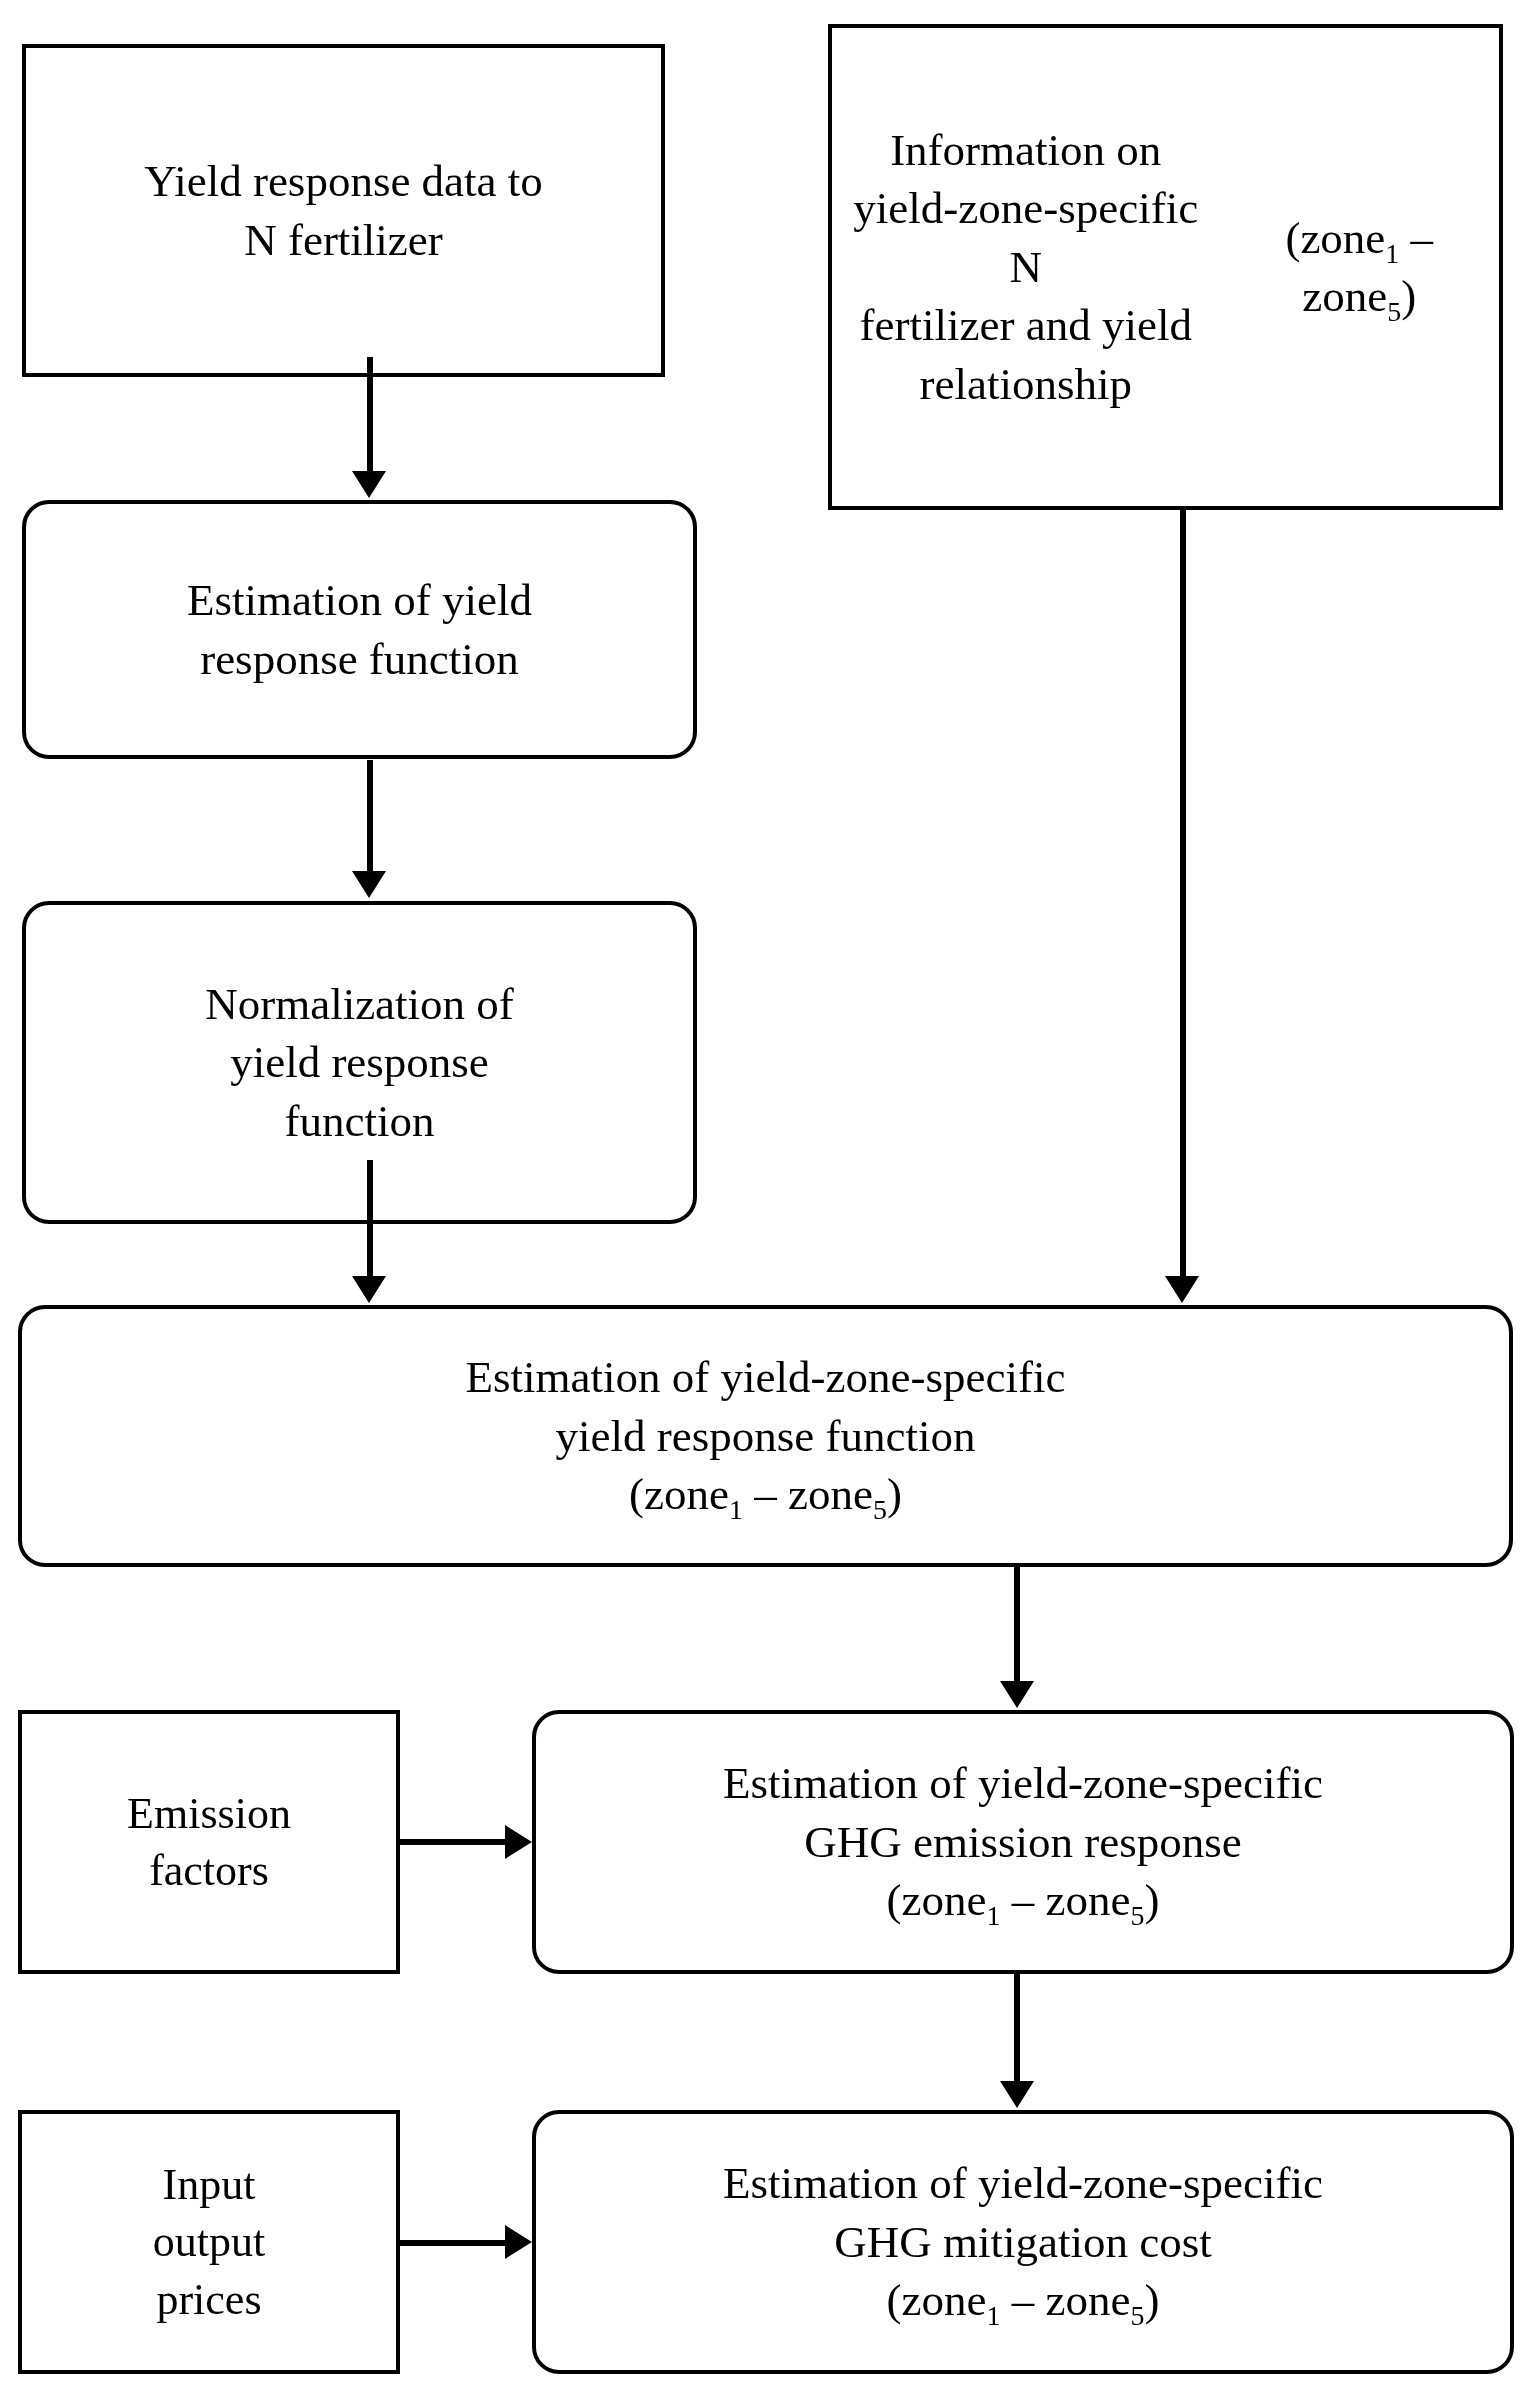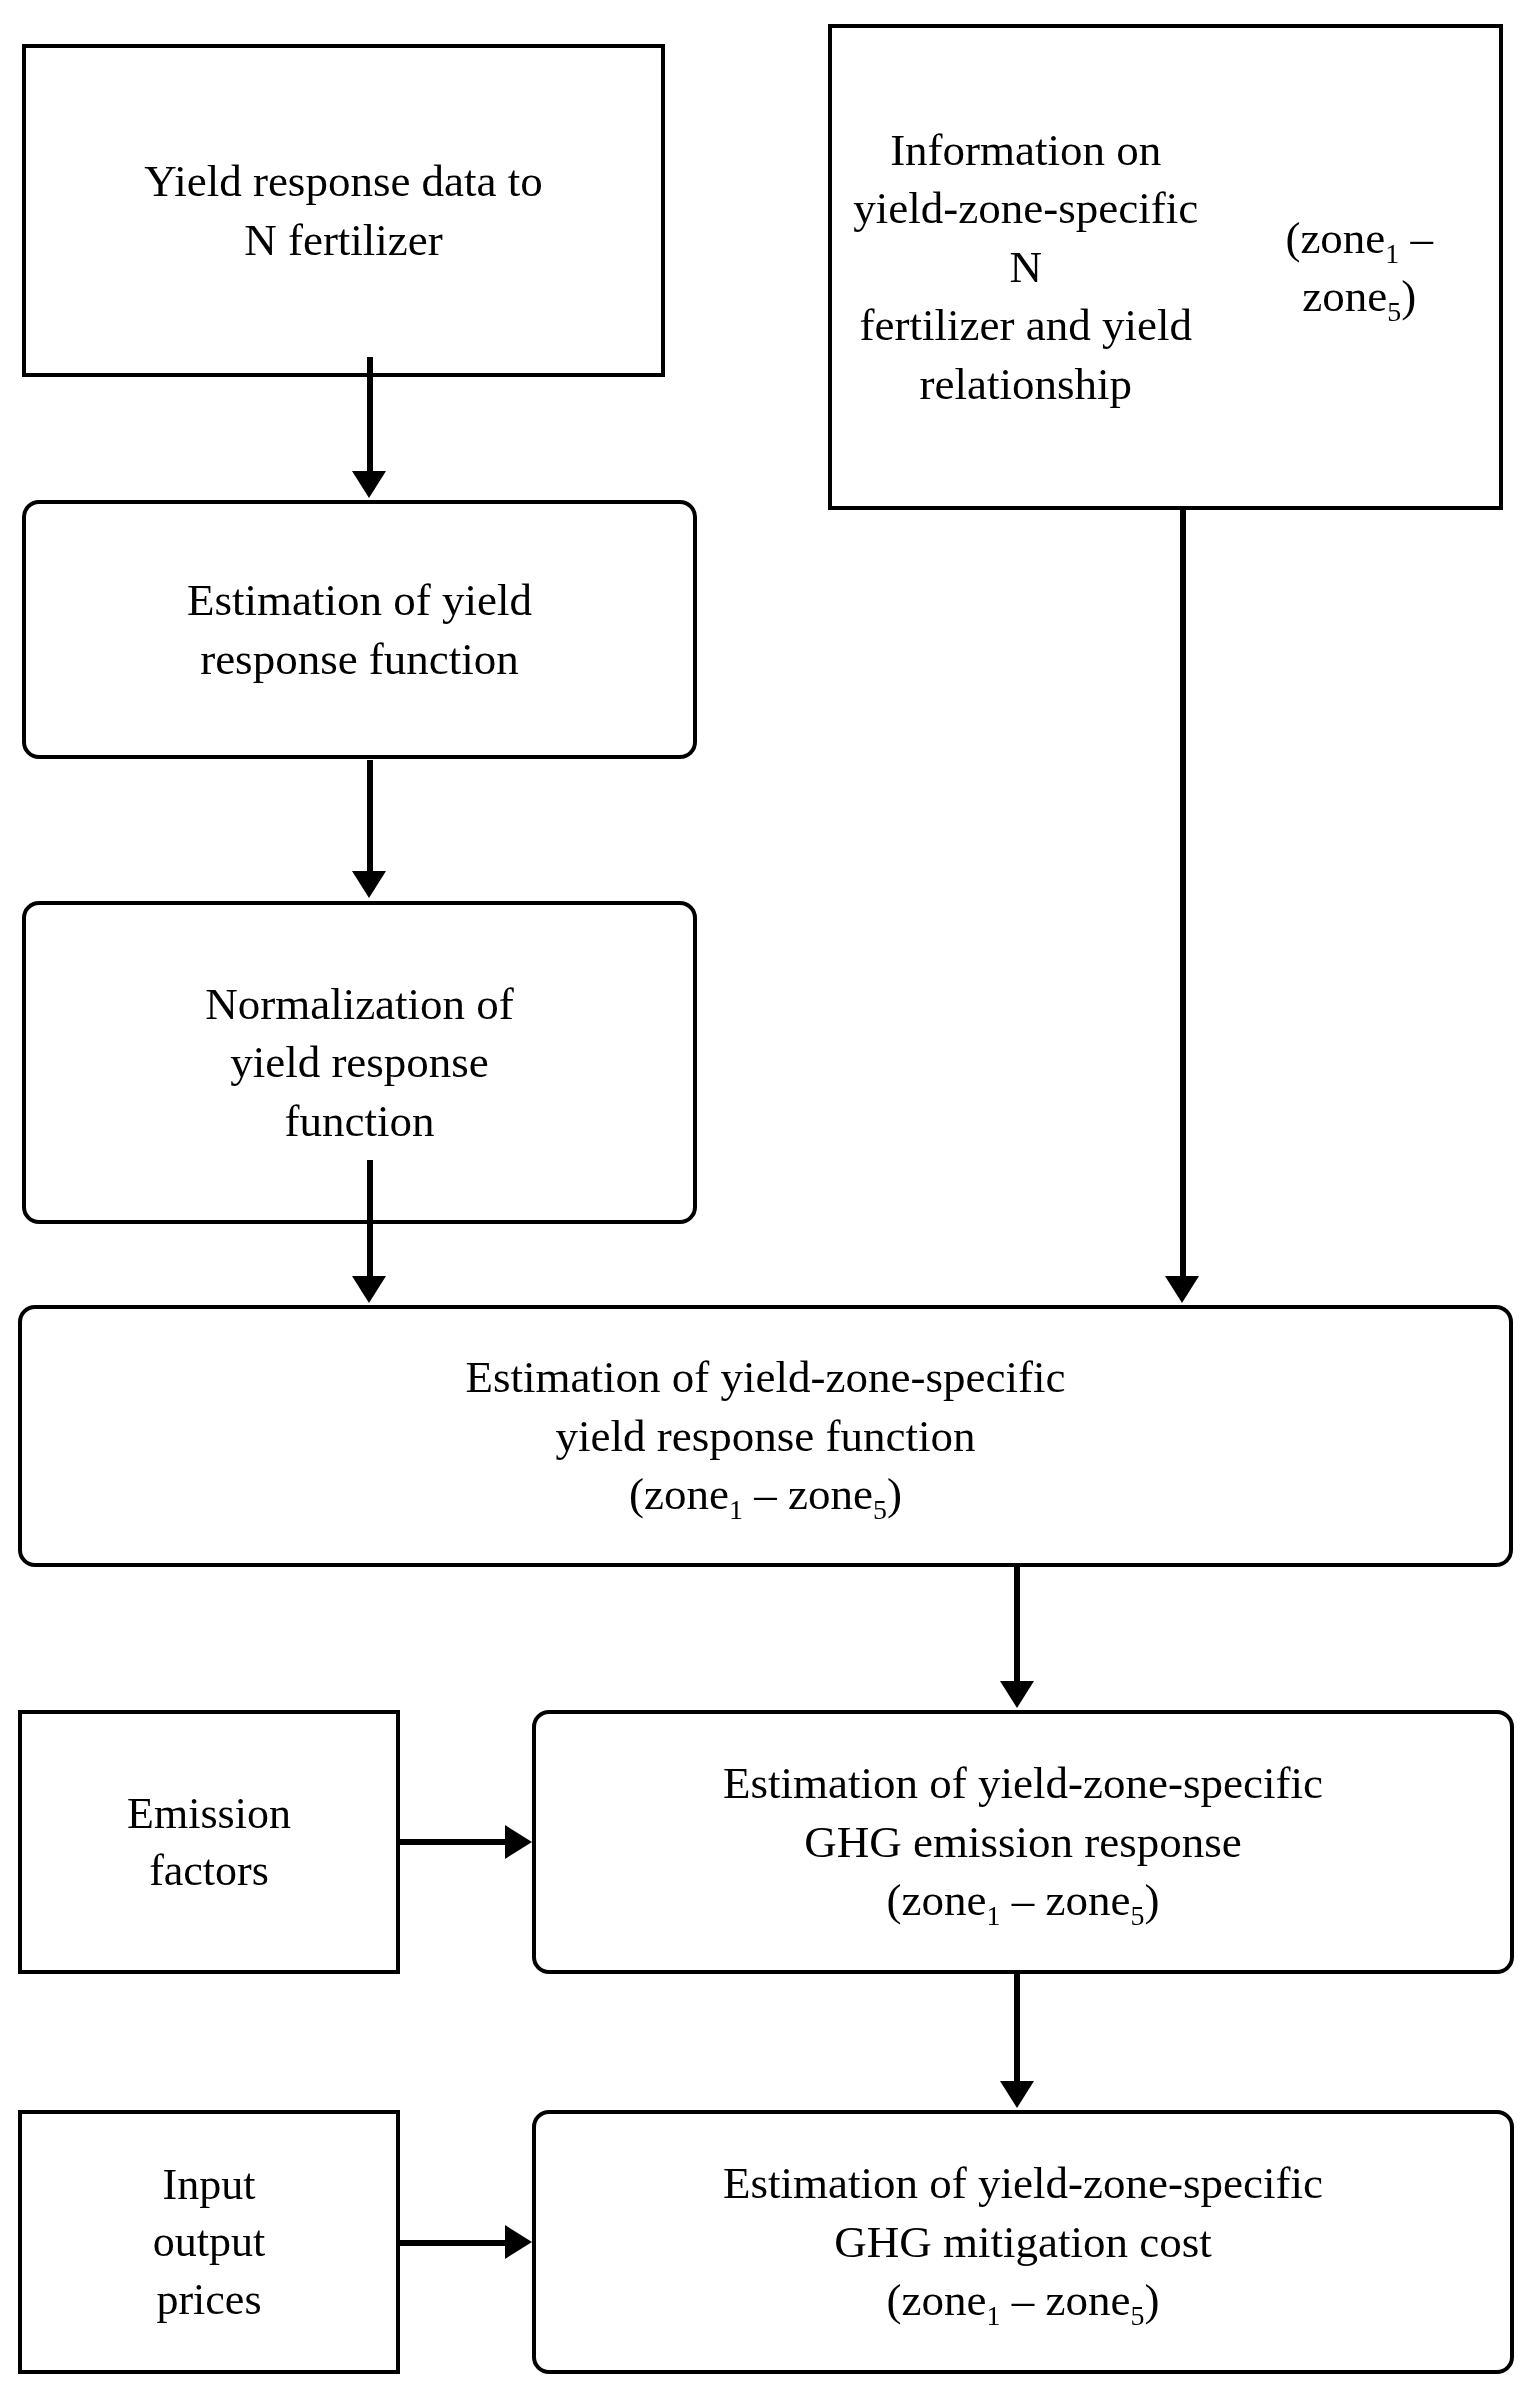--- a/index.html
+++ b/index.html
@@ -20,21 +20,21 @@
     box-sizing: border-box;
     background: #ffffff;
     border: 4.5px solid #000000;
     display: flex;
     align-items: center;
     justify-content: center;
     text-align: center;
     color: #000000;
   }
   .node.rect { border-radius: 0; }
-  .node.round { border-radius: 17px; }
+  .node.round { border-radius: 27px; }
   .node-text {
     display: block;
     line-height: 1.30;
     padding: 0 12.7px;
     white-space: pre-line;
   }
   .fs-big   { font-size: 45px; }
   .fs-med   { font-size: 44px; }
   .sub { font-size: 0.62em; vertical-align: sub; line-height: 0; }
 

